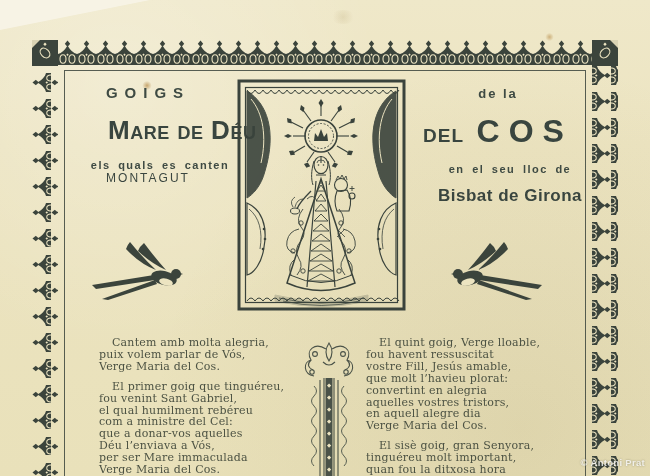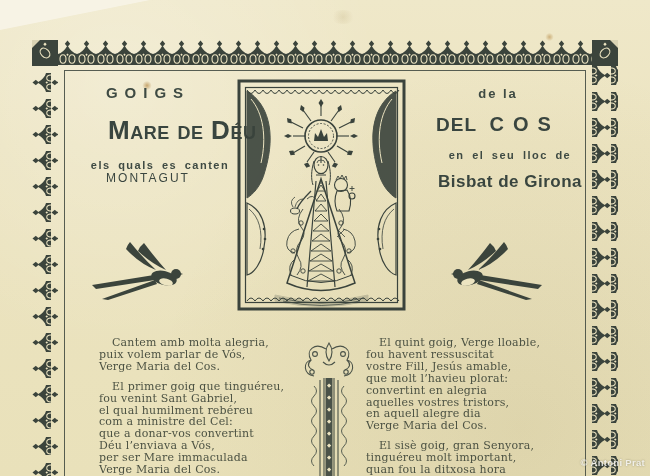--- a/index.html
+++ b/index.html
@@ -31,21 +31,21 @@
   .tb-left{left:64px;top:84px;width:168px;}
   .tb-right{left:414px;top:86px;width:168px;}
   .kicker{font-size:15px;font-weight:bold;letter-spacing:7px;color:#3e4a43;}
   .kicker-sm{font-size:13px;font-weight:bold;letter-spacing:2px;color:#3e4a43;}
   .main-title{
     margin-top:14px;font-size:26px;font-weight:bold;letter-spacing:.5px;
     font-variant:small-caps;white-space:nowrap;color:#39453f;padding-left:44px;
   }
   .title-line{margin-top:12px;white-space:nowrap;color:#39453f;}
   .title-prefix{font-size:19px;font-weight:bold;letter-spacing:1px;vertical-align:baseline;}
-  .title-main{font-size:20px;font-weight:bold;letter-spacing:9px;margin-left:8px;}
+  .title-main{font-size:32px;font-weight:bold;letter-spacing:9px;margin-left:8px;}
   .subtitle{margin-top:13px;font-size:11px;font-weight:bold;letter-spacing:1.5px;word-spacing:3px;color:#3e4a43;padding-left:24px;}
   .place{font-size:12px;font-weight:normal;letter-spacing:2px;color:#39453f;}
   .place-lg{margin-top:11px;font-size:17px;font-weight:bold;letter-spacing:.5px;color:#39453f;text-align:right;}
 
   .woodcut{position:absolute;left:237px;top:79px;}
   .swallow{position:absolute;color:#3b443c;}
   .swallow.left{left:86px;top:241px;transform:scaleX(-1);}
   .swallow.right{left:446px;top:241px;}
   .divider{position:absolute;left:301px;top:340px;color:#4a5248;}
 
@@ -321,21 +321,21 @@
       <div class="stanza">
         <div class="vline">Cantem amb molta alegria,</div>
         <div class="vline">puix volem parlar de Vós,</div>
         <div class="vline">Verge Maria del Cos.</div>
       </div>
       <div class="stanza">
         <div class="vline">El primer goig que tinguéreu,</div>
         <div class="vline">fou venint Sant Gabriel,</div>
         <div class="vline">el qual humilment rebéreu</div>
         <div class="vline">com a ministre del Cel:</div>
-        <div class="vline">que a donar-vos convertint</div>
+        <div class="vline">que a donar-vos aquelles</div>
         <div class="vline">Déu l’enviava a Vós,</div>
         <div class="vline">per ser Mare immaculada</div>
         <div class="vline">Verge Maria del Cos.</div>
       </div>
     </div>
   <div class="verse-col col-right" id="right-verses">
       <div class="stanza">
         <div class="vline">El quint goig, Verge lloable,</div>
         <div class="vline">fou havent ressuscitat</div>
         <div class="vline">vostre Fill, Jesús amable,</div>

